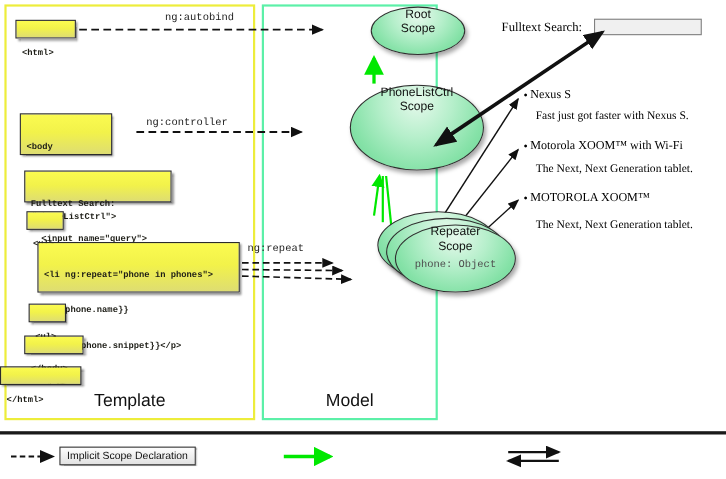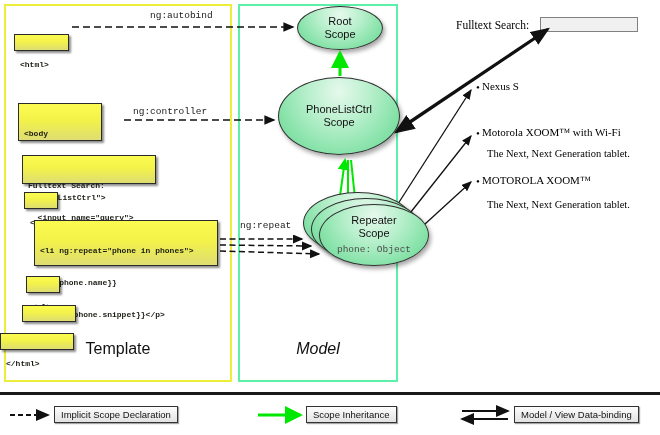--- a/index.html
+++ b/index.html
@@ -2,44 +2,44 @@
 <html><head>
 <meta charset="utf-8">
 <style>
   html,body{margin:0;padding:0;background:#ffffff;}
   body{width:660px;height:435px;overflow:hidden;font-family:"Liberation Sans",sans-serif;}
   #stage{position:relative;width:660px;height:435px;background:#fff;}
 
   
   .panel{position:absolute;background:#fff;box-sizing:border-box;}
   .panel.template{left:4px;top:4px;width:228px;height:378px;border:2px solid #eded3b;}
-  .panel.model{left:238px;top:4px;width:160px;height:378px;border:2px solid #5cf0a8;font-style:italic;}
+  .panel.model{left:238px;top:4px;width:160px;height:378px;border:2px solid #5cf0a8;}
   .panel.view{left:444px;top:4px;width:212px;height:378px;border:2px solid #6a4df0;}
-  .panel-label{position:absolute;bottom:22px;left:0;width:100%;text-align:center;
+  .panel-label{position:absolute;bottom:6px;left:0;width:100%;text-align:center;
     font-size:16px;color:#111;font-family:"Liberation Sans",sans-serif;}
 
   
   .codebox{position:absolute;box-sizing:border-box;
     border:1px solid #2b2b2b;
     background:linear-gradient(180deg,#fbfb50 0%,#f2f24a 45%,#dedd72 100%);
     box-shadow:2px 2px 2px rgba(0,0,0,.45);
     font-family:"Liberation Mono",monospace;
     font-size:8px;line-height:1.35;color:#2a2a22;
     padding:3px 5px;white-space:pre;}
   .codebox.b{font-weight:bold;}
   .codebox .ln{display:block;}
   .codebox .ln.bold{font-weight:bold;color:#1d1d16;}
 
   
   .scope{position:absolute;border-radius:50%;
     border:1.5px solid #2f2f2f;
     background:radial-gradient(ellipse at 50% 18%, #e6f9ec 0%, #b6efcb 38%, #86e2a8 72%, #68d494 100%);
     box-shadow:2px 3px 4px rgba(0,0,0,.35);
-    display:flex;flex-direction:column;align-items:center;justify-content:center;
-    text-align:center;color:#111;box-sizing:border-box;}
+    display:flex;flex-direction:column;align-items:center;
+    text-align:center;color:#111;box-sizing:border-box;margin-left:40px;}
   .scope .title{font-family:"Liberation Sans",sans-serif;font-size:11px;line-height:1.15;}
   .scope .props{margin-top:5px;font-family:"Liberation Mono",monospace;font-size:9.5px;line-height:1.25;}
   .scope .props .p1{font-weight:bold;color:#111;}
   .scope .props .p2{color:#4d4d4d;}
 
   
   .view-label{position:absolute;font-family:"Liberation Serif",serif;font-size:11.5px;color:#000;}
   .view-input{position:absolute;box-sizing:border-box;border:1px solid #808080;
     background:#f0f0f0;}
   .bullet{position:absolute;font-family:"Liberation Serif",serif;font-size:11px;color:#000;}
@@ -65,21 +65,21 @@
 
 <div id="stage">
 
   <div class="panel template">
     <div class="panel-label">Template</div>
   </div>
   <div class="panel model">
     <div class="panel-label">Model</div>
   </div>
 
-  <div class="codebox b" style="left:14px;top:18px;width:55px;height:17px;margin-top:16px;">
+  <div class="codebox b" style="left:14px;top:18px;width:55px;height:17px;">
     <span class="ln bold">&lt;html&gt;</span>
   </div>
 
   <div class="codebox b" style="left:18px;top:103px;width:84px;height:38px;">
     <span class="ln bold">&lt;body</span>
     <span class="ln bold"> ng:controller=</span>
     <span class="ln bold"> "PhoneListCtrl"&gt;</span>
   </div>
 
   <div class="codebox b" style="left:22px;top:155px;width:134px;height:29px;">
@@ -136,36 +136,37 @@
     </div>
   </div>
 
   <div class="view-label" style="left:456px;top:19px;">Fulltext Search:</div>
   <input class="view-input" style="left: 540px; top: 17px; width: 98px; height: 15px;" value="">
 
   <div class="bullet" style="left:476px;top:80px;">
     <span class="dot">•</span>
     <span class="txt">Nexus S</span>
   </div>
+  <div class="subtext" style="left:487px;top:100px;">Fast just got faster with Nexus S.</div>
 
   <div class="bullet" style="left:476px;top:126px;">
     <span class="dot">•</span>
     <span class="txt">Motorola XOOM™  with Wi-Fi</span>
   </div>
   <div class="subtext" style="left:487px;top:148px;">The Next, Next Generation tablet.</div>
 
   <div class="bullet" style="left:476px;top:174px;">
     <span class="dot">•</span>
     <span class="txt">MOTOROLA XOOM™</span>
   </div>
   <div class="subtext" style="left:487px;top:199px;">The Next, Next Generation tablet.</div>
 
   <div class="arrow-label" style="left:150px;top:10px;">ng:autobind</div>
   <div class="arrow-label" style="left:133px;top:106px;">ng:controller</div>
-  <div class="arrow-label" style="left:240px;top:220px;">ng:repeat</div>
+  <div class="arrow-label" style="left:225px;top:220px;">ng:repeat</div>
 
   <svg class="ov" viewBox="0 0 660 435">
     <defs>
       <marker id="mk-black" markerWidth="7" markerHeight="7" refX="6" refY="3" orient="auto">
         <path d="M0,0 L7,3 L0,6 z" fill="#111"></path>
       </marker>
       <marker id="mk-black-thin" markerWidth="8" markerHeight="8" refX="7" refY="3.2" orient="auto">
         <path d="M0,0 L8,3.2 L0,6.4 z" fill="#111"></path>
       </marker>
       <marker id="mk-green" markerWidth="6" markerHeight="6" refX="5" refY="3" orient="auto">
@@ -224,16 +225,14 @@
     <g>
       <line x1="462" y1="411" x2="508" y2="411" stroke="#111" stroke-width="2" marker-end="url(#mk-black)"></line>
       <line x1="508" y1="419" x2="462" y2="419" stroke="#111" stroke-width="2" marker-end="url(#mk-black)"></line>
       <line x1="462" y1="419" x2="508" y2="419" stroke="#111" stroke-width="0"></line>
     </g>
   </svg>
 
   <div class="legend-rule"></div>
 
   <div class="legend-box" style="left:54px;top:406px;text-align:right;">Implicit Scope Declaration</div>
-  <div class="legend-box" style="left:306px;top:406px;">Scope Inheritance</div>
-  <div class="legend-box" style="left:514px;top:406px;">Model / View Data-binding</div>
 
 </div>
 
 </body></html>

